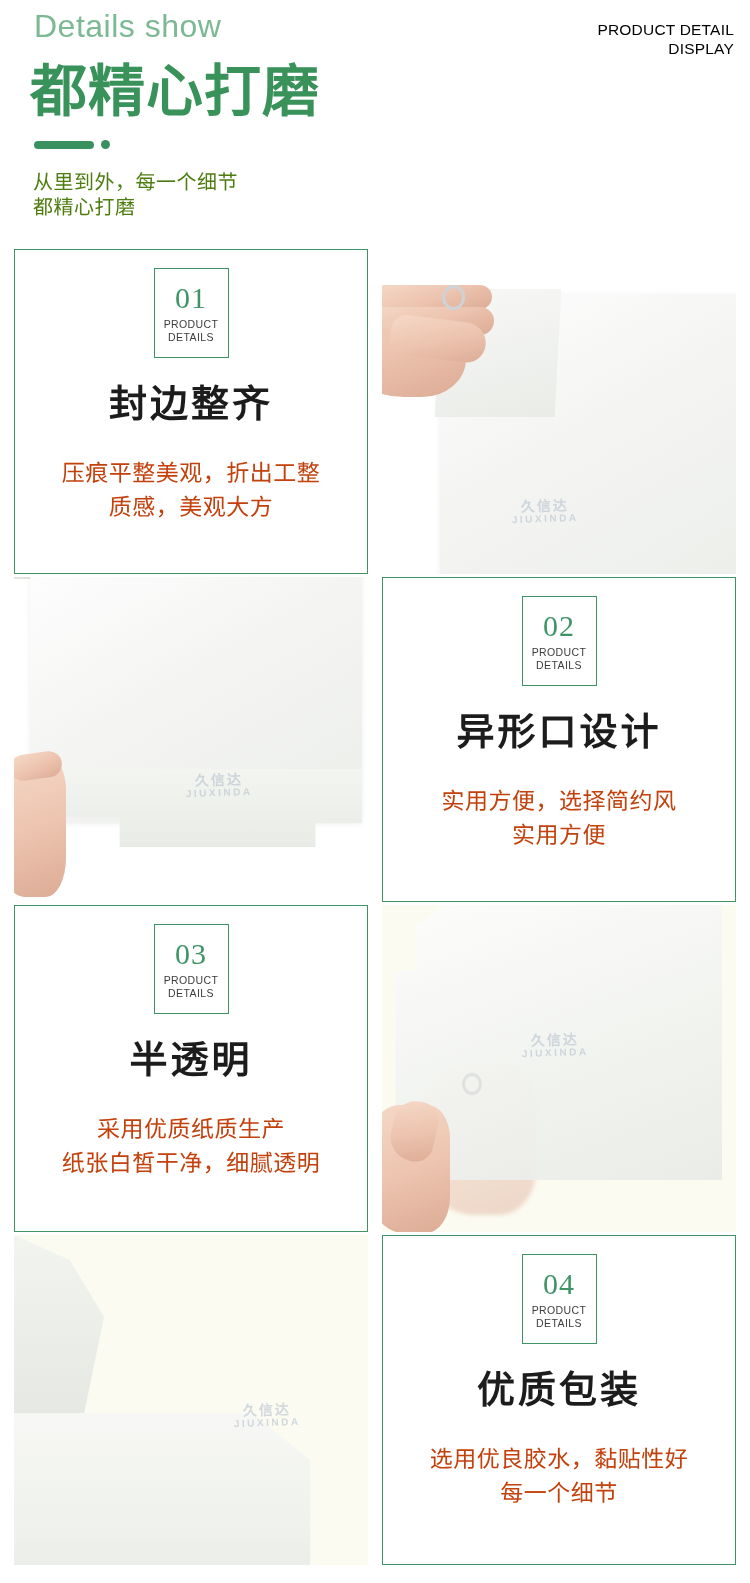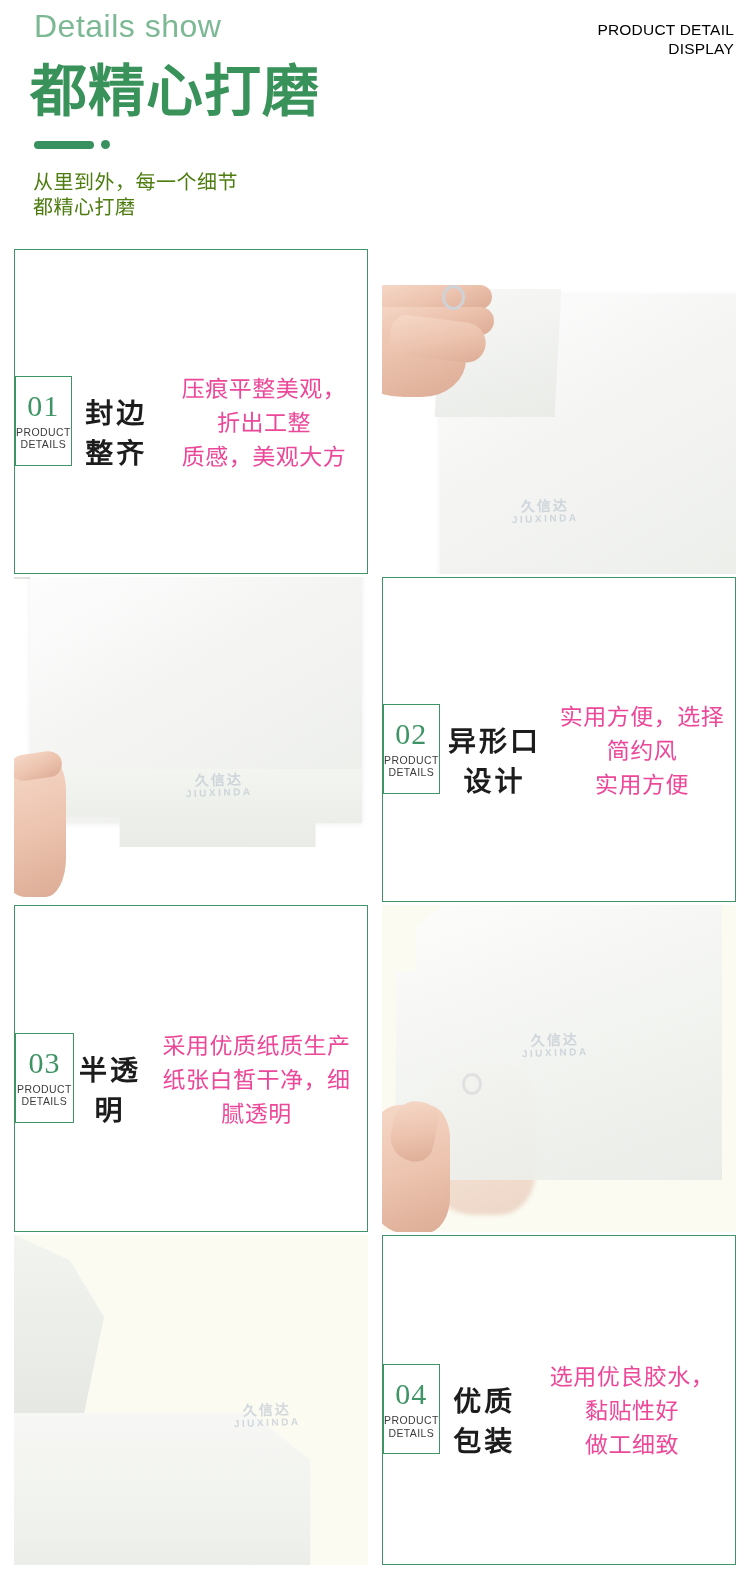--- a/index.html
+++ b/index.html
@@ -103,21 +103,21 @@
   }
   .cell {
     position: relative;
     box-sizing: border-box;
     overflow: hidden;
   }
   .cell-text {
     border: 1.6px solid #3f9466;
     background: #ffffff;
     display: flex;
-    flex-direction: row;
+    flex-direction: column;
     align-items: center;
     padding-top: 18px;
   }
   .cell-photo {
     border: none;
     background: #fbfbf2;
   }
 
   
   .num-box {
@@ -145,32 +145,32 @@
     line-height: 12.5px;
     color: #3c3c3c;
     text-align: center;
     letter-spacing: 0.4px;
     font-weight: 400;
   }
   .num-box .cap span { display: block; }
 
   .cell-title {
     margin-top: 26px;
-    font-size: 28px;
+    font-size: 38px;
     line-height: 40px;
     font-weight: 700;
     color: #1c1c1c;
     letter-spacing: 3px;
     text-align: center;
   }
   .cell-desc {
-    margin-top: 4px;
+    margin-top: 32px;
     font-size: 23px;
     line-height: 34px;
-    color: #ec4899;
+    color: #c2410c;
     text-align: center;
     letter-spacing: 0.5px;
     padding: 0 10px;
   }
   .cell-desc span { display: block; }
 
   
   .photo {
     position: absolute;
     inset: 0;
@@ -431,17 +431,17 @@
     <div class="num-box">
       <div class="num">04</div>
       <div class="cap">
         <span>PRODUCT</span>
         <span>DETAILS</span>
       </div>
     </div>
     <div class="cell-title">优质包装</div>
     <div class="cell-desc">
       <span>选用优良胶水，黏贴性好</span>
-      <span>做工细致</span>
+      <span>每一个细节</span>
     </div>
   </div>
 
 </div>
 
 </body></html>

